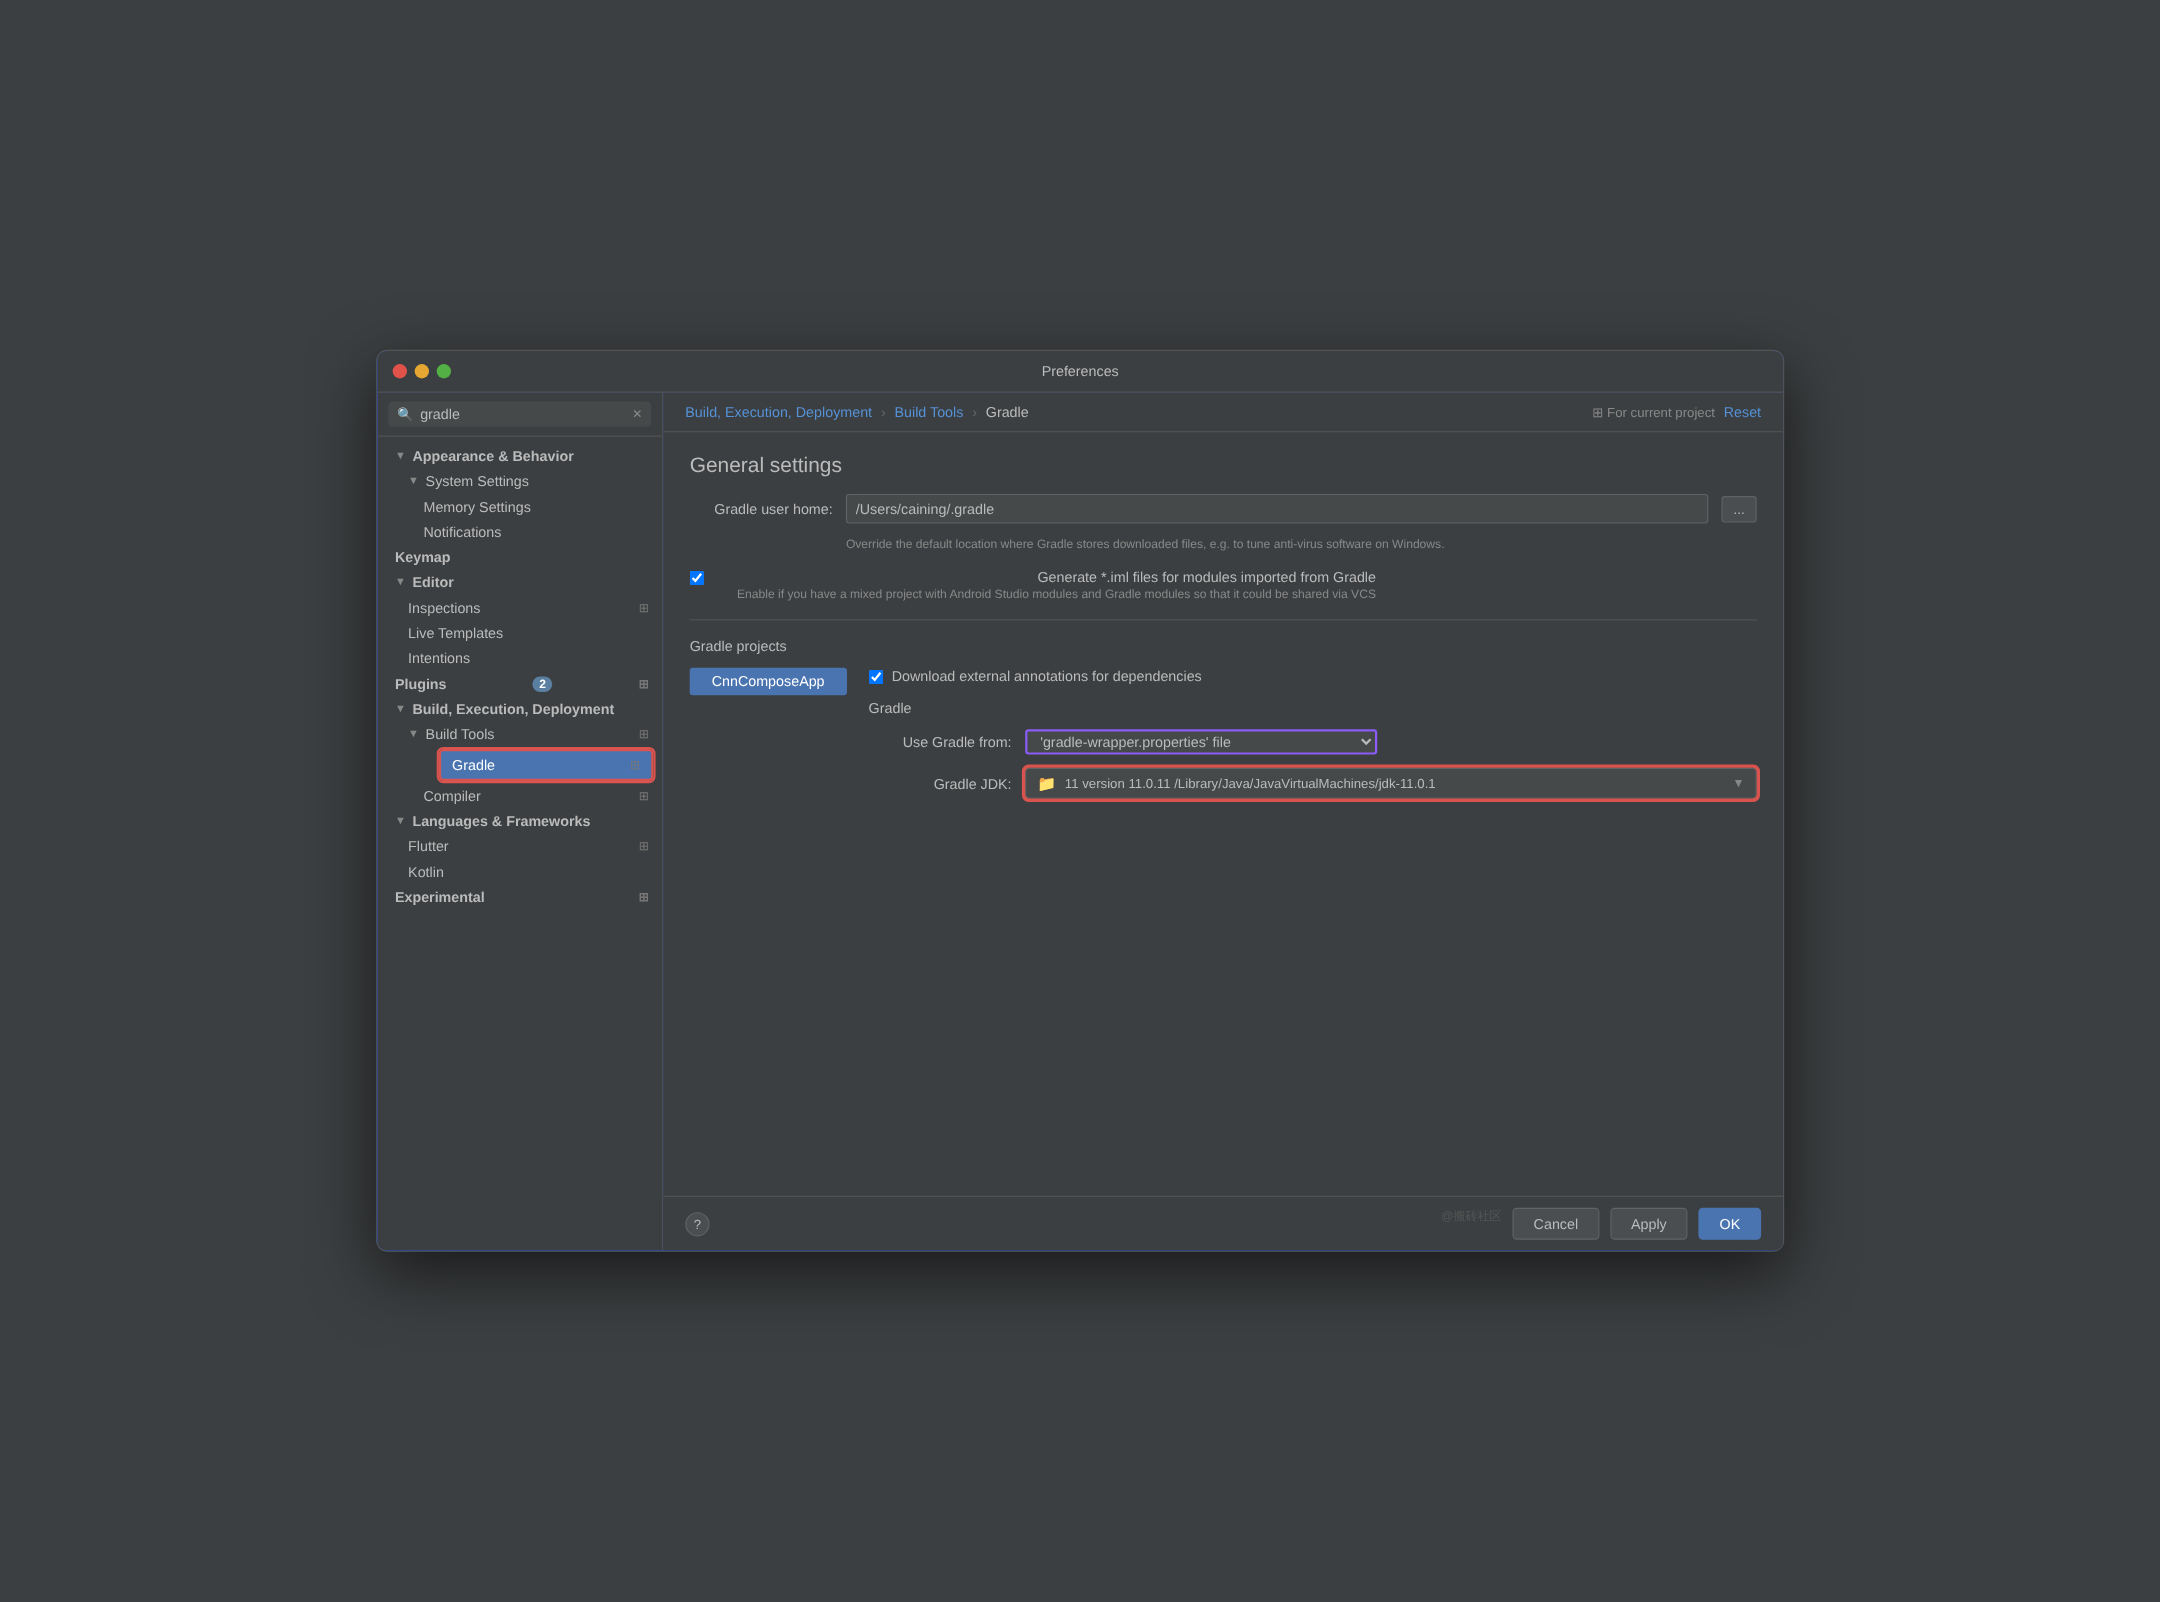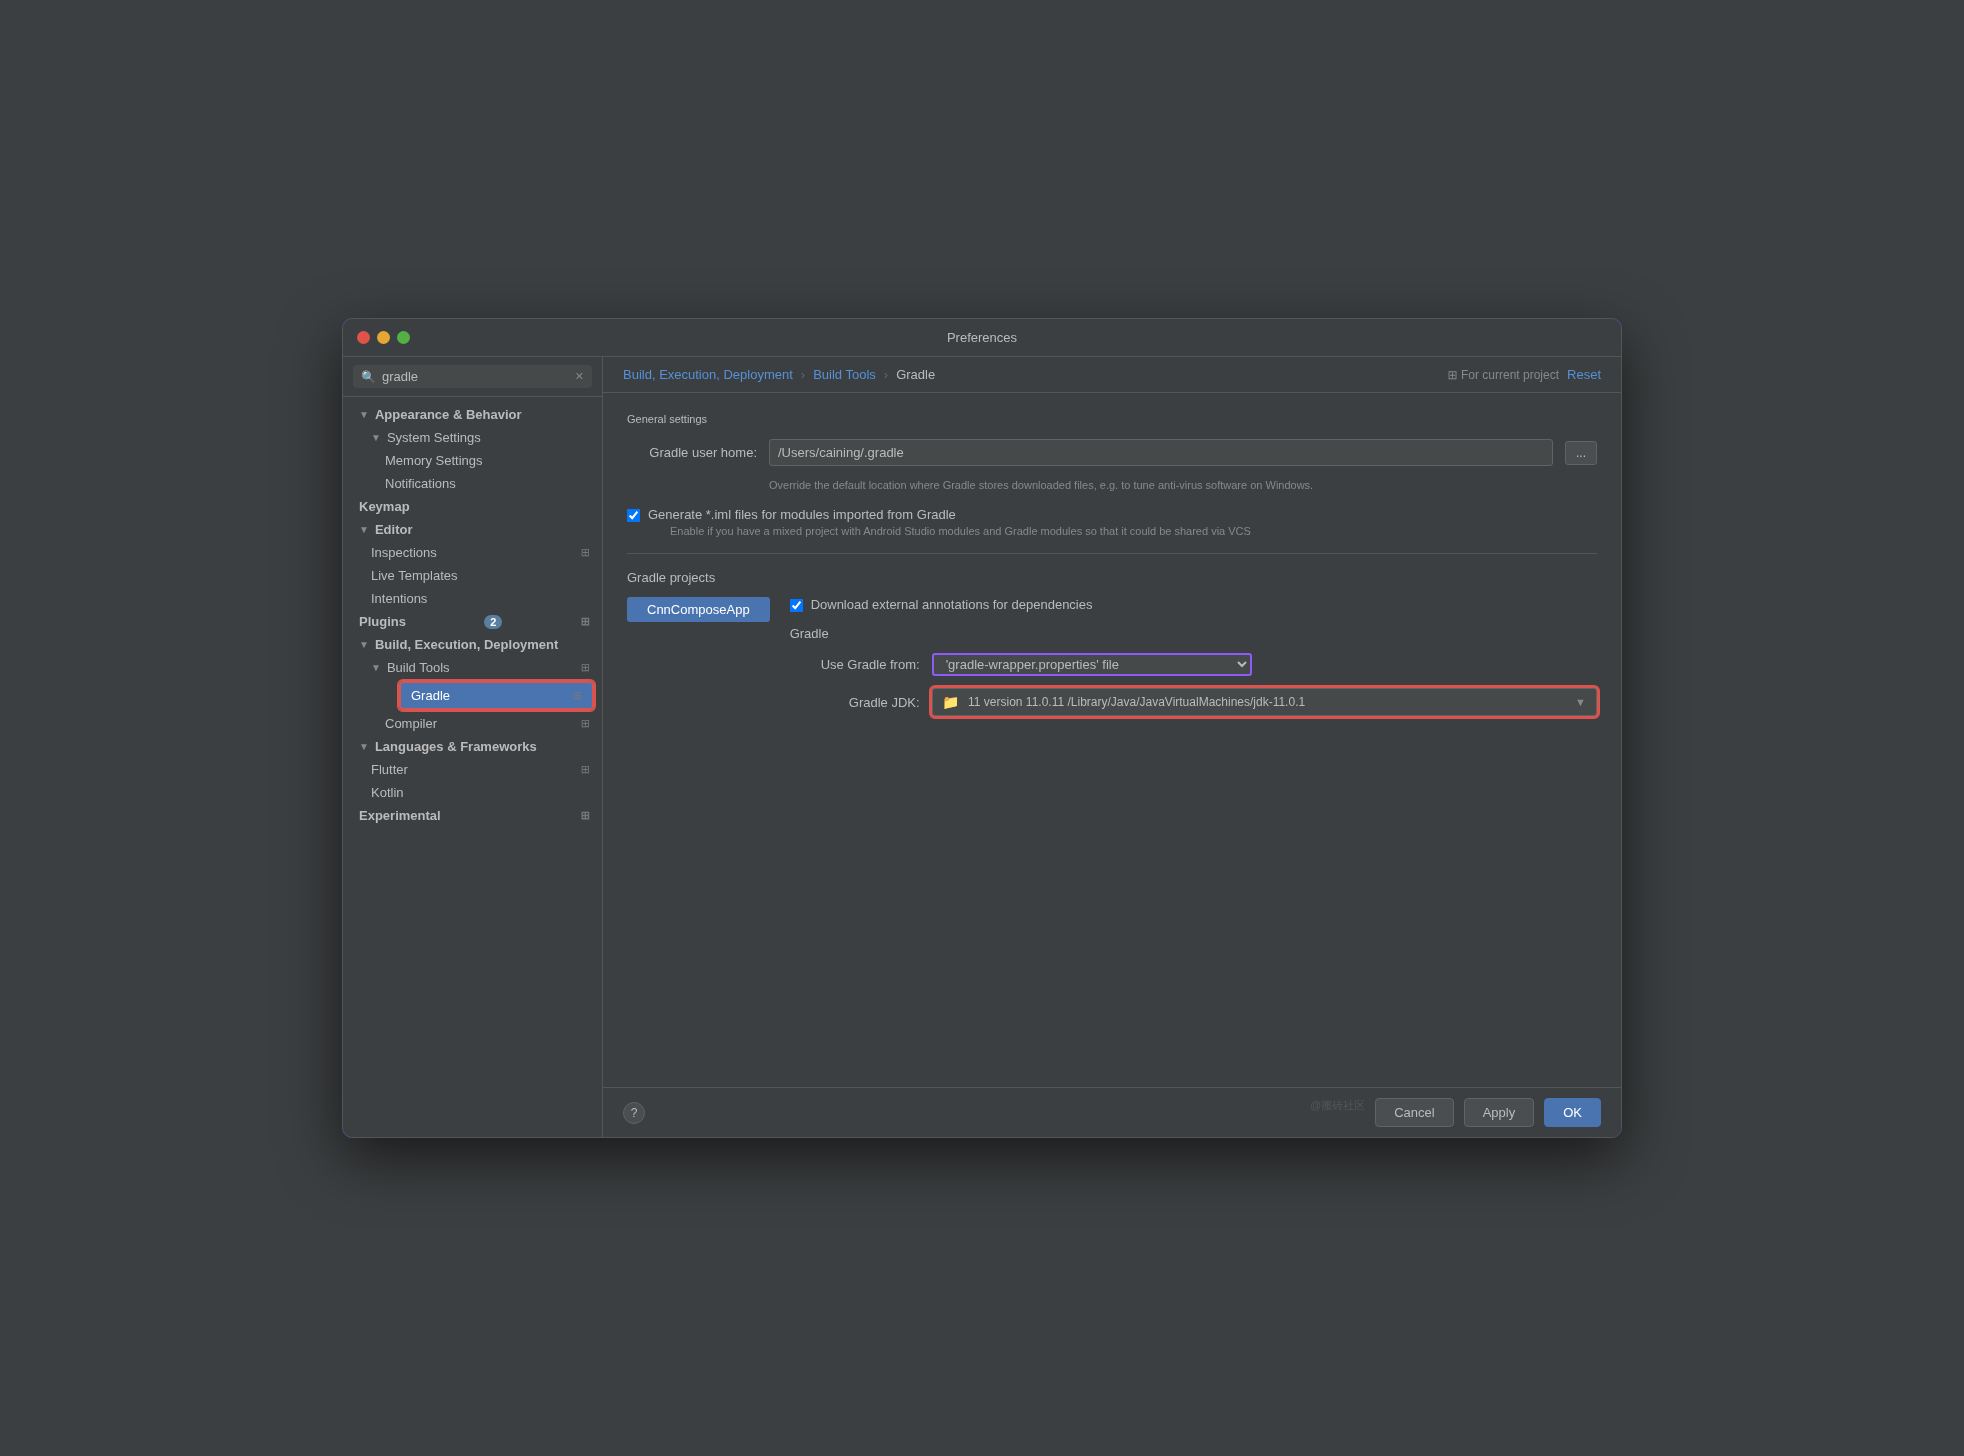--- a/index.html
+++ b/index.html
@@ -145,21 +145,21 @@
     .breadcrumb .link { color: #5591d6; cursor: pointer; }
     .breadcrumb .current { color: #bbbbbb; }
     .for-current { color: #888; font-size: 12px; margin-left: auto; }
     .reset-link { color: #5591d6; cursor: pointer; font-size: 13px; }
     .settings-panel {
       flex: 1;
       padding: 20px 24px;
       overflow-y: auto;
     }
     .section-title {
-      font-size: 11px;
+      font-size: 19px;
       color: #bbbbbb;
       margin-bottom: 14px;
       font-weight: normal;
     }
     .form-row {
       display: flex;
       align-items: center;
       margin-bottom: 12px;
       gap: 12px;
     }
@@ -198,21 +198,21 @@
     .checkbox-row {
       display: flex;
       align-items: flex-start;
       gap: 8px;
       margin-bottom: 6px;
     }
     .checkbox-row input[type="checkbox"] {
       margin-top: 2px;
       cursor: pointer;
     }
-    .checkbox-label { color: #bbbbbb; font-size: 13px; }
+    .checkbox-label { color: #bbbbbb; font-size: 13px; text-align: right; }
     .checkbox-hint { font-size: 11px; color: #888; margin-top: 3px; margin-left: 22px; }
     .divider { border: none; border-top: 1px solid #555; margin: 16px 0; }
     .sub-section-title {
       font-size: 13px;
       color: #bbbbbb;
       margin-bottom: 12px;
     }
     .project-list {
       margin-bottom: 12px;
     }

